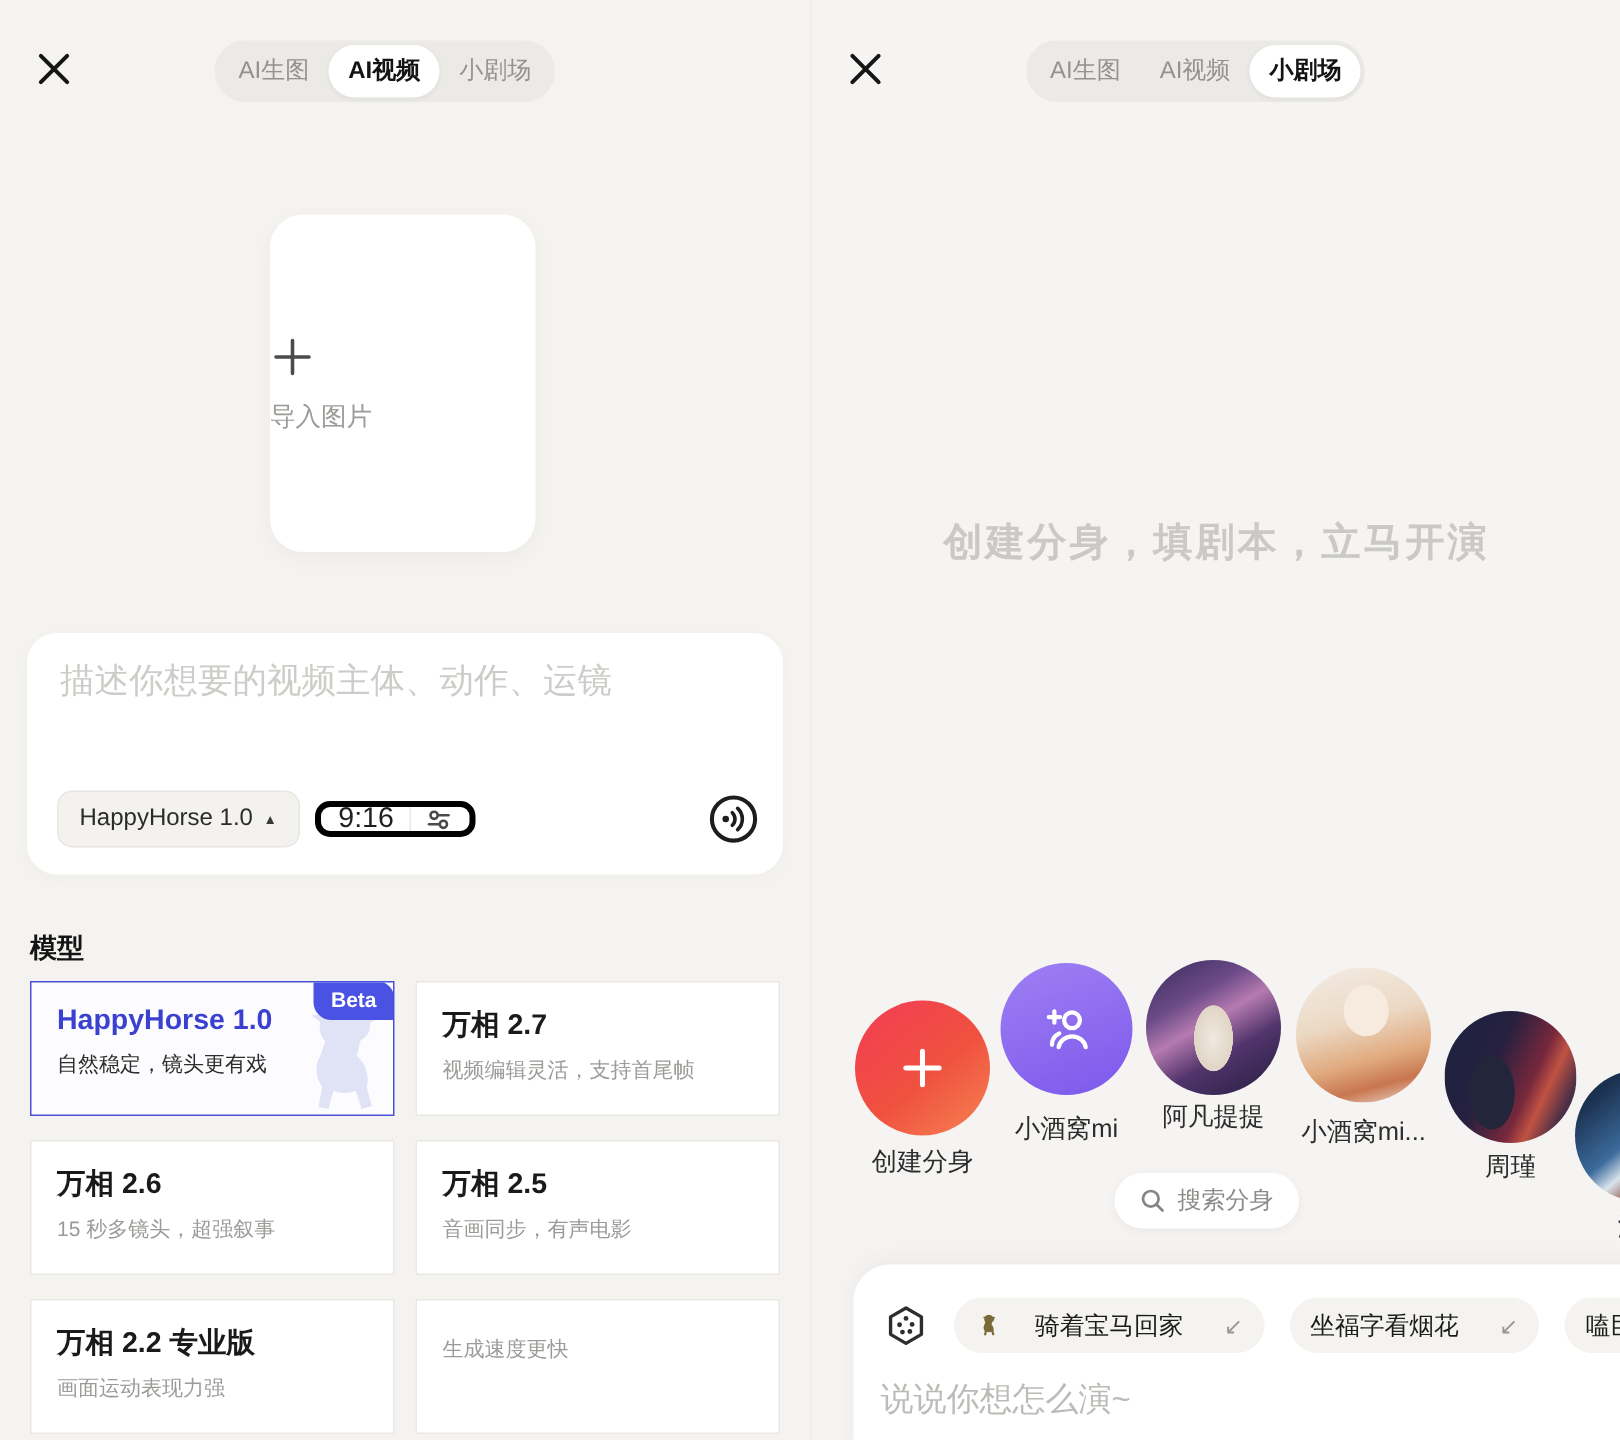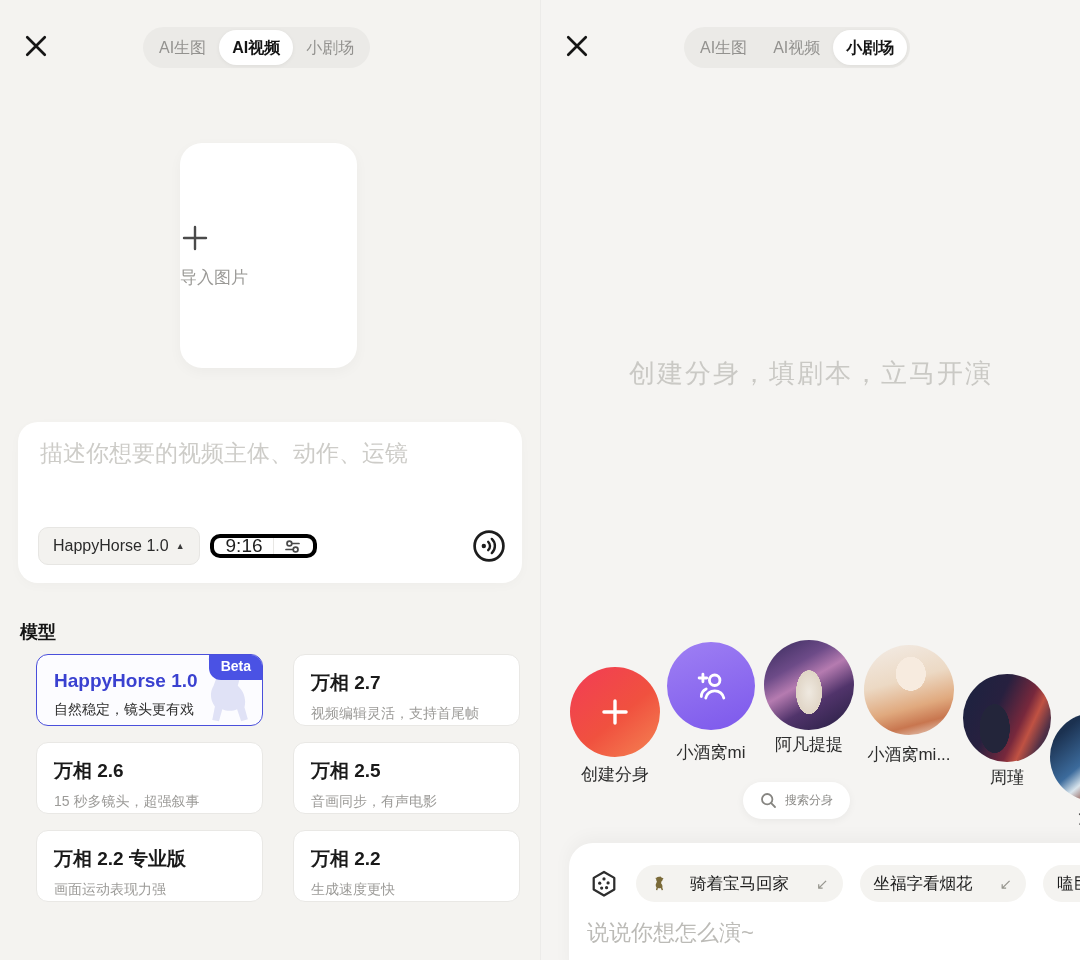--- a/index.html
+++ b/index.html
@@ -35,51 +35,51 @@
               padding:0 14px;font-size:16px;color:#2b2b2b;gap:7px;cursor:pointer;box-sizing:border-box;}
   .model-pill .caret{font-size:9px;color:#3a3a3a;}
   .ratio-pill{margin-left:10px;height:24px;border-radius:10px;background:#fff;border:4px solid #000000;display:flex;align-items:center;
               padding:0 12px;font-size:19px;color:#1f1f1f;cursor:pointer;box-sizing:border-box;}
   .ratio-divider{width:1px;height:16px;background:#e8e7e4;margin:0 10px;}
   .voice-btn{margin-left:auto;width:34px;height:34px;cursor:pointer;}
 
   
   .section-title{position:absolute;left:20px;top:620px;font-size:18px;font-weight:bold;color:#141414;}
   .model-grid{position:absolute;left:20px;top:654px;width:500px;display:grid;grid-template-columns:1fr 1fr;gap:16px 14px;}
-  .model-card{height:72px;background:#fff;border:1px solid #e9e8e5;border-radius:12px;padding:15px 17px;box-sizing:border-box;position:relative;cursor:pointer;margin-left:16px;}
+  .model-card{height:90px;background:#fff;border:1px solid #e9e8e5;border-radius:0;padding:15px 17px;box-sizing:border-box;position:relative;cursor:pointer;}
   .model-card .name{font-size:19px;font-weight:bold;color:#1a1a1a;}
   .model-card .desc{margin-top:9px;font-size:14px;color:#9c9b98;}
   .model-card.selected{border:1.6px solid #4a4fdb;background:#fcfcff;overflow:hidden;}
   .model-card.selected .name{color:#3a41d0;}
   .model-card.selected .desc{color:#2d2d2d;}
   .beta-badge{position:absolute;top:-1px;right:-1px;background:#4a52e4;color:#fff;font-size:14px;font-weight:bold;
               padding:4px 12px 6px;border-radius:2px 12px 2px 12px;z-index:2;}
   .horse-watermark{position:absolute;right:-6px;bottom:-8px;width:86px;height:92px;z-index:1;}
   .model-card .name,.model-card .desc{position:relative;z-index:2;}
 
   
-  .tagline{position:absolute;left:0;width:540px;top:344px;text-align:center;font-size:26px;font-weight:400;color:#cac9c5;letter-spacing:2px;margin-top:12px;}
+  .tagline{position:absolute;left:0;width:540px;top:344px;text-align:center;font-size:26px;font-weight:700;color:#cac9c5;letter-spacing:2px;}
   .avatar-circle{position:absolute;border-radius:50%;display:flex;align-items:center;justify-content:center;cursor:pointer;}
   #av-create{left:29px;top:667px;width:90px;height:90px;background:linear-gradient(140deg,#f23f52 8%,#f0513f 55%,#f58a55 105%);}
   #av-invite{left:126px;top:642px;width:88px;height:88px;background:linear-gradient(160deg,#9d7ef3 5%,#7e5aec 95%);}
   #av-afanti{left:223px;top:640px;width:90px;height:90px;
     background:radial-gradient(ellipse 26% 44% at 50% 58%,#efe9e0 0%,#e0d5c6 55%,rgba(0,0,0,0) 56%),
                linear-gradient(150deg,#35295a 0%,#6d4b88 30%,#b57bb0 46%,#51346b 66%,#241d40 100%);}
   #av-xiaojiuwo{left:323px;top:645px;width:90px;height:90px;
     background:radial-gradient(ellipse 30% 34% at 52% 32%,#f7ebdf 0 55%,rgba(0,0,0,0) 56%),
                linear-gradient(165deg,#f3ece6 0%,#ecd9c4 40%,#e0a97e 66%,#c8764f 82%,#efe3da 100%);}
   #av-zhoujin{left:422px;top:674px;width:88px;height:88px;
     background:radial-gradient(ellipse 34% 55% at 36% 62%,#23253a 0 50%,rgba(0,0,0,0) 51%),
                linear-gradient(115deg,#1a2340 0%,#27203f 38%,#77283c 62%,#c05243 72%,#503046 85%,#182138 100%);}
   #av-partial{left:509px;top:713px;width:88px;height:88px;
     background:linear-gradient(140deg,#1b3150 18%,#3c6b9c 48%,#d8e4ec 60%,#8a4a3e 73%,#142138 100%);}
   .avatar-label{position:absolute;transform:translateX(-50%);font-size:17px;color:#2c2c2c;white-space:nowrap;}
 
   .search-pill{position:absolute;left:202px;top:782px;height:37px;border-radius:19px;background:#fff;display:flex;align-items:center;
-               gap:8px;padding:0 17px;box-shadow:0 2px 8px rgba(0,0,0,0.05);font-size:12px;color:#8c8b88;cursor:pointer;}
+               gap:8px;padding:0 17px;box-shadow:0 2px 8px rgba(0,0,0,0.05);font-size:16px;color:#8c8b88;cursor:pointer;}
 
   .composer{position:absolute;left:28px;top:843px;width:540px;height:130px;background:#fff;border-radius:24px 24px 0 0;
             box-shadow:0 -5px 18px rgba(0,0,0,0.04);}
   .composer-row{position:absolute;left:20px;top:22px;display:flex;align-items:center;gap:17px;width:560px;}
   .dice-btn{width:30px;height:30px;flex:0 0 auto;cursor:pointer;}
   .chip{height:37px;background:#f4f3f0;border-radius:19px;display:flex;align-items:center;padding:0 14px;
         font-size:16.5px;color:#1c1c1c;font-weight:500;gap:23px;white-space:nowrap;cursor:pointer;flex:0 0 auto;}
   .chip .arrow{color:#97968f;font-size:15px;margin-left:4px;}
   .composer-input{position:absolute;left:16px;top:76px;width:420px;border:none;outline:none;background:transparent;
                   font-family:inherit;font-size:22px;color:#333;}
@@ -172,21 +172,20 @@
       <div class="name">万相 2.5</div>
       <div class="desc">音画同步，有声电影</div>
     </div>
 
     <div class="model-card">
       <div class="name">万相 2.2 专业版</div>
       <div class="desc">画面运动表现力强</div>
     </div>
 
     <div class="model-card">
-      <div class="name">万相 2.2</div>
       <div class="desc">生成速度更快</div>
     </div>
 
   </div>
 </div>
 
 <div class="screen" id="screen-right">
 
   <div class="close-btn">
     <svg viewBox="0 0 24 24" width="28" height="28" fill="none" stroke="#151515" stroke-width="2.3" stroke-linecap="round">

